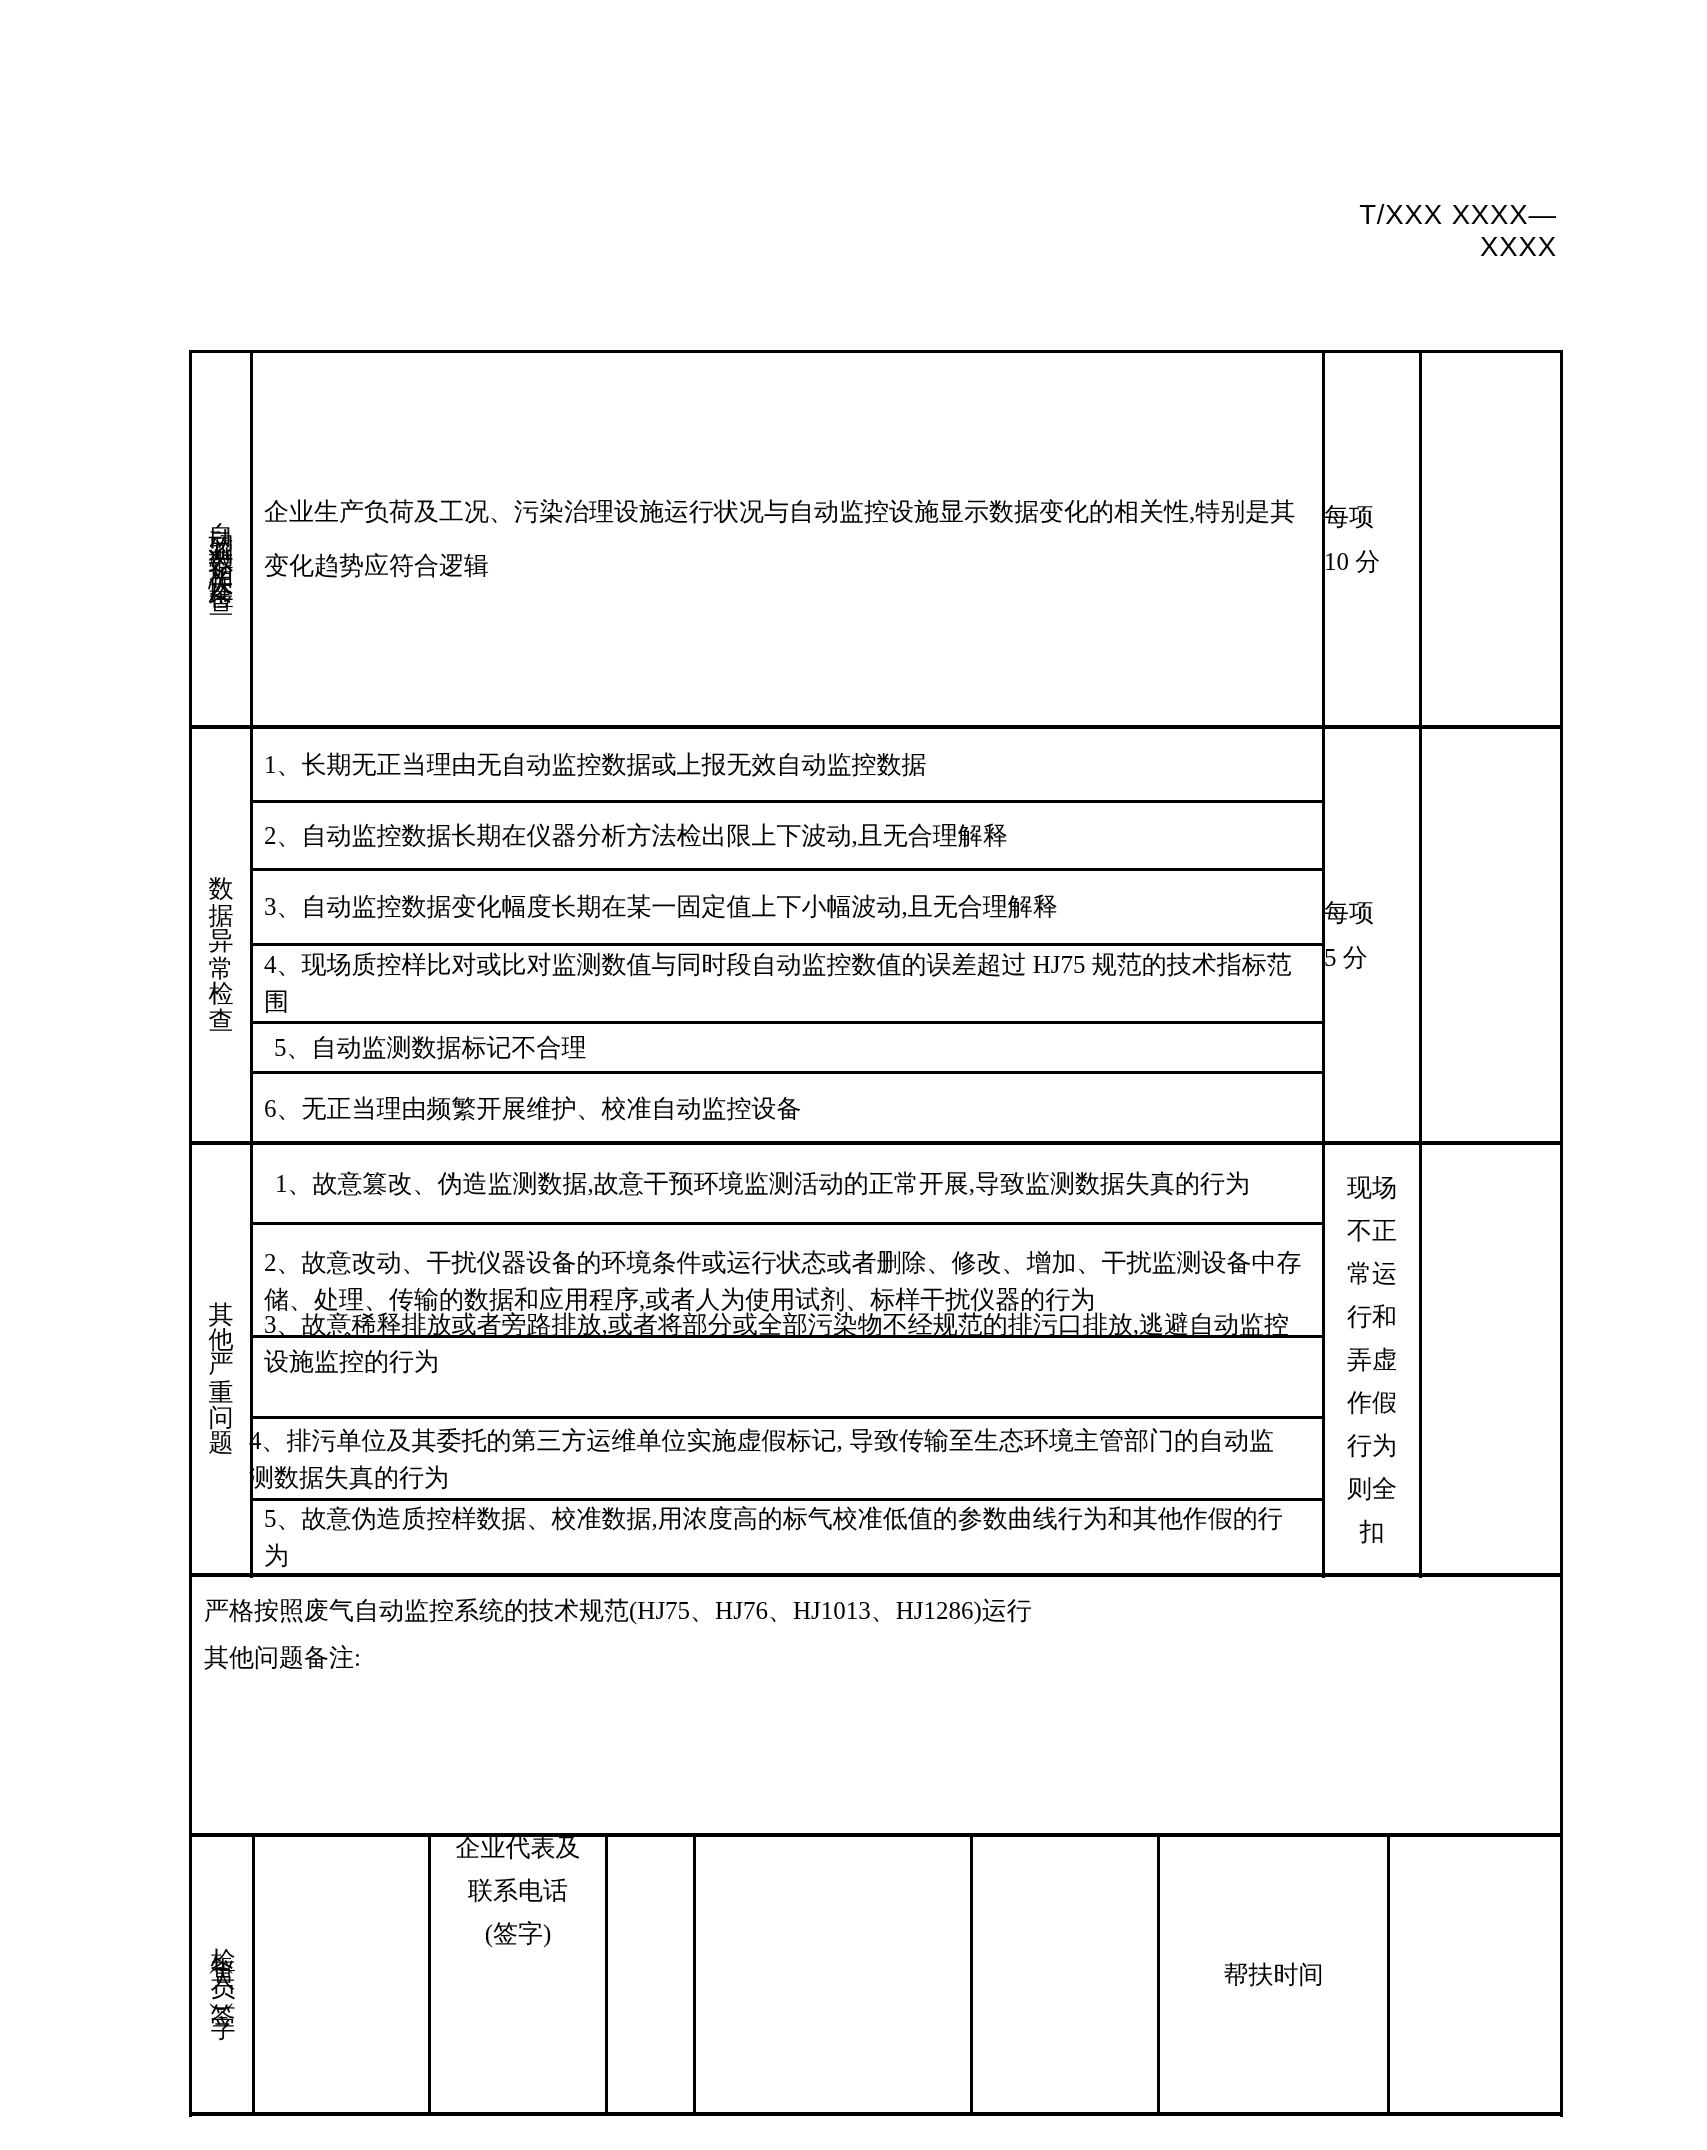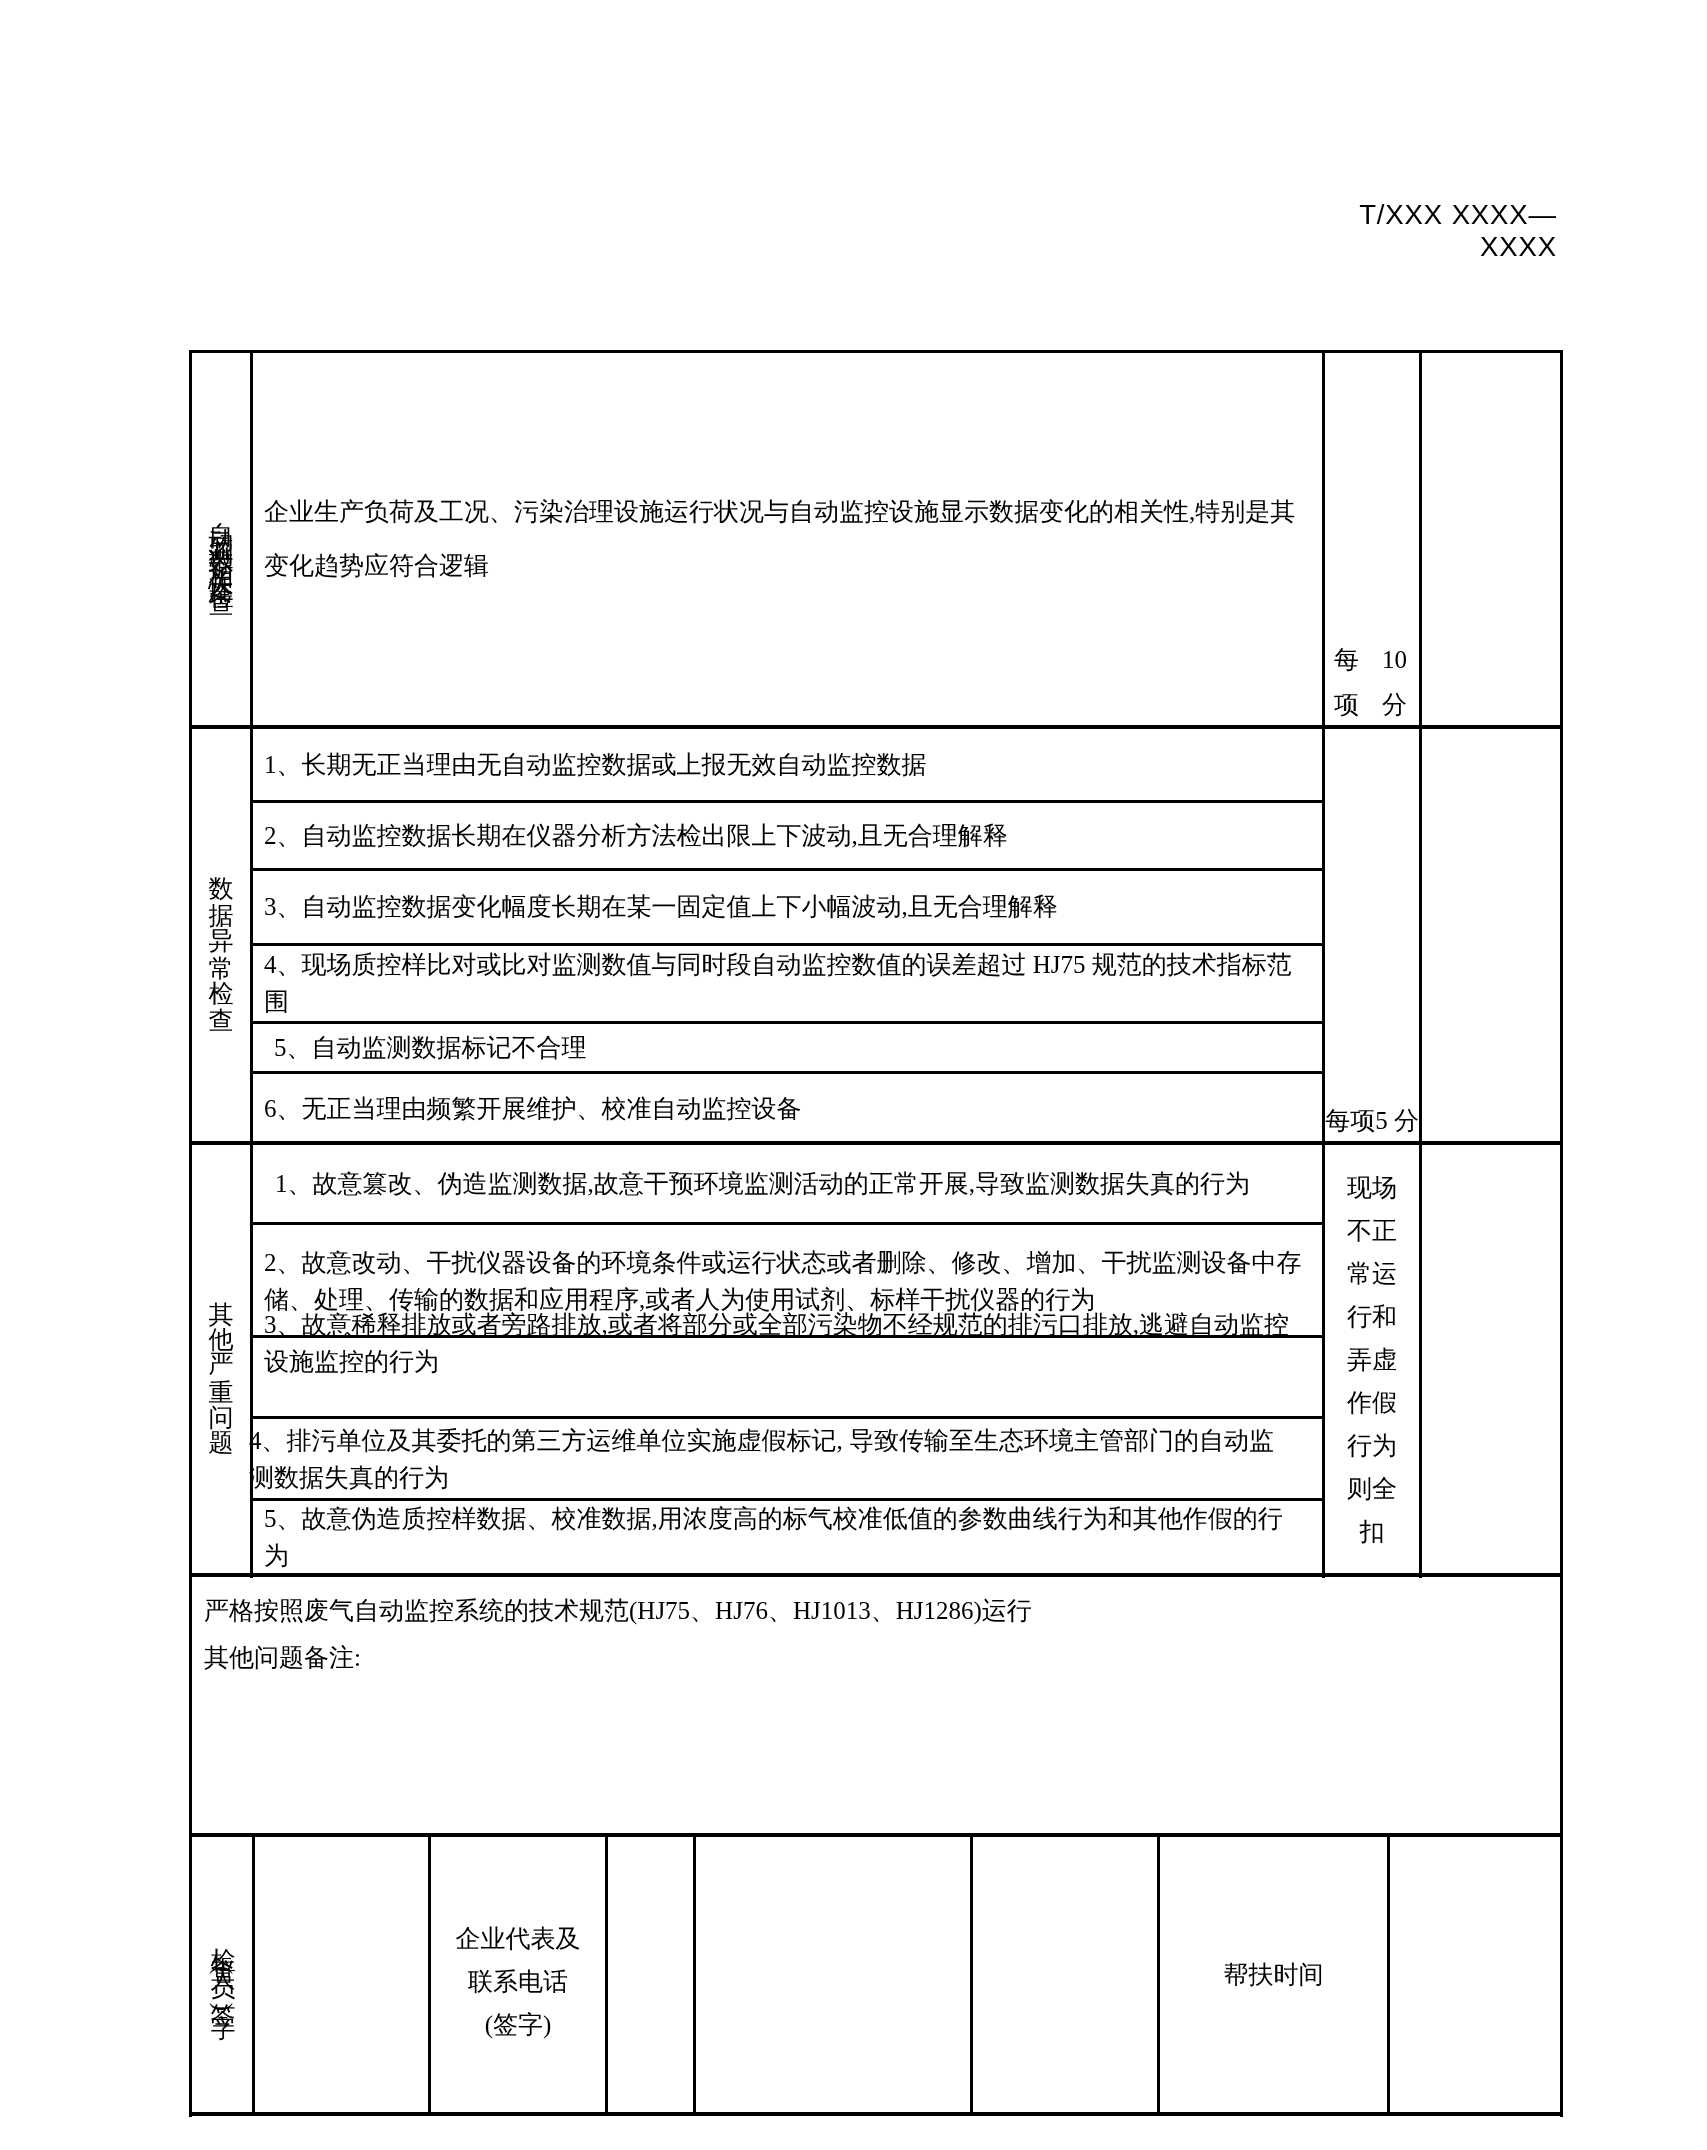--- a/index.html
+++ b/index.html
@@ -4,21 +4,21 @@
 <style>
   html,body{margin:0;padding:0;background:#fff;}
   .page{position:relative;width:1707px;height:2414px;background:#ffffff;overflow:hidden;
         font-family:"Liberation Serif","DejaVu Serif",serif;color:#000;}
   .hline,.vline{position:absolute;background:#000;}
   .cell{position:absolute;box-sizing:border-box;display:flex;}
   .v-center{align-items:center;}
   .h-center{justify-content:center;}
   .item{padding:0 21.5px 0 13px;align-items:center;font-size:25px;line-height:37px;text-align:left;}
   .vtext{writing-mode:vertical-rl;text-orientation:mixed;font-size:25px;}
-  .score{flex-direction:row;justify-content:center;align-items:flex-end;
+  .score{flex-direction:column;justify-content:center;align-items:flex-start;
          font-size:25px;line-height:45px;text-align:center;}
   .header-code{position:absolute;left:1299px;top:199px;width:258px;text-align:right;
                font-family:"Liberation Sans","DejaVu Sans",sans-serif;font-size:27.5px;letter-spacing:0.9px;}
   .notes{flex-direction:column;justify-content:flex-start;padding:12px 17px 0 13px;
          font-size:25px;line-height:47px;text-align:left;}
   .sig-center{flex-direction:column;justify-content:center;align-items:center;
               font-size:25px;line-height:43px;text-align:center;}
 </style>
 </head>
 <body>
@@ -125,21 +125,21 @@
 
   <div class="cell notes" style="left:191px;top:1575px;width:1371px;height:260px;">
     <div>严格按照废气自动监控系统的技术规范(HJ75、HJ76、HJ1013、HJ1286)运行</div>
     <div>其他问题备注:</div>
   </div>
 
   <div class="cell v-center h-center" style="left:192px;top:1835px;width:62px;height:279px;">
     <span class="vtext" style="letter-spacing:9.5px;">检查人员(签字)</span>
   </div>
   <div class="cell" style="left:255px;top:1835px;width:174px;height:279px;"></div>
-  <div class="cell sig-center" style="left:431px;top:1842px;width:174px;height:279px;">
+  <div class="cell sig-center" style="left:431px;top:1751px;width:174px;height:279px;">
     <div>企业代表及</div>
     <div>联系电话</div>
     <div>(签字)</div>
   </div>
   <div class="cell" style="left:695px;top:1835px;width:0;height:0;"></div>
   <div class="cell" style="left:607px;top:1835px;width:85px;height:279px;"></div>
   <div class="cell" style="left:972px;top:1835px;width:185px;height:279px;"></div>
   <div class="cell sig-center" style="left:1160px;top:1835px;width:227px;height:279px;">
     <div>帮扶时间</div>
   </div>

